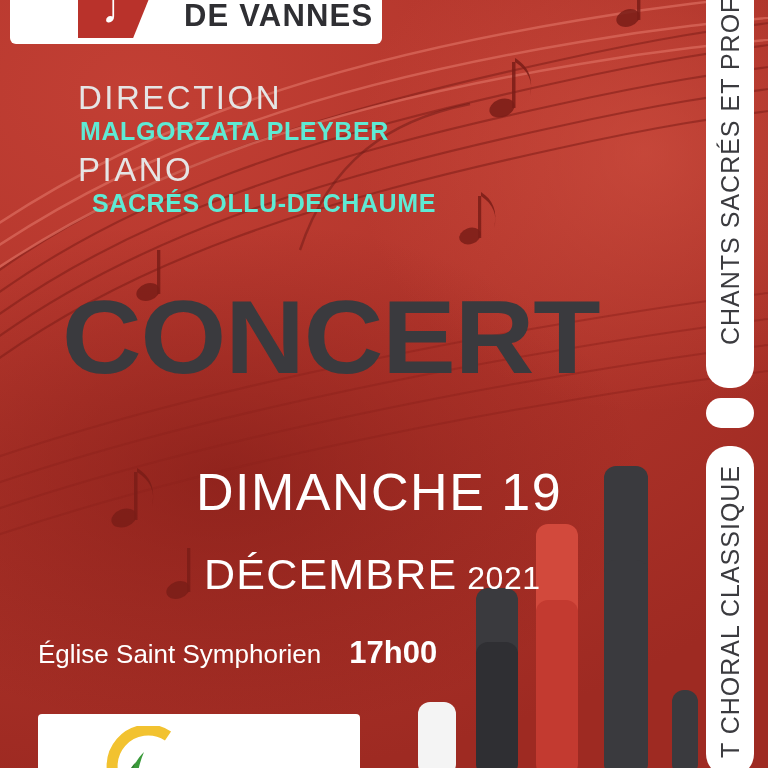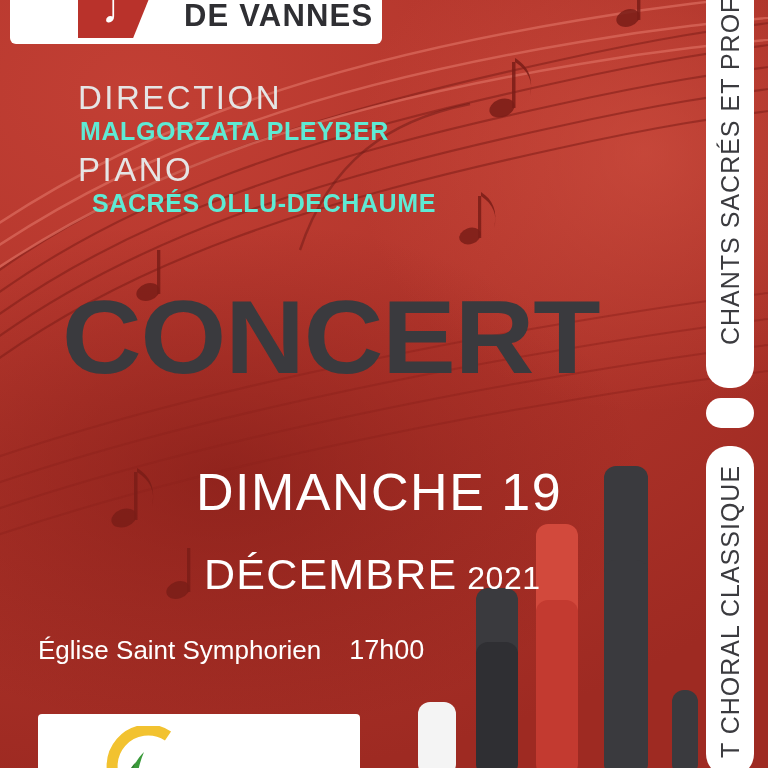--- a/index.html
+++ b/index.html
@@ -191,22 +191,22 @@
     display: flex;
     align-items: baseline;
     margin-top: 41px;
   }
   .venue {
     font-size: 26px;
     font-weight: 400;
   }
   .time {
     margin-left: 28px;
-    font-size: 27px;
-    font-weight: 400;
+    font-size: 31px;
+    font-weight: 700;
   }
   .price {
     position: absolute;
     left: 290px;
     top: 642px;
     font-size: 28px;
     font-weight: 400;
   }
 
   

